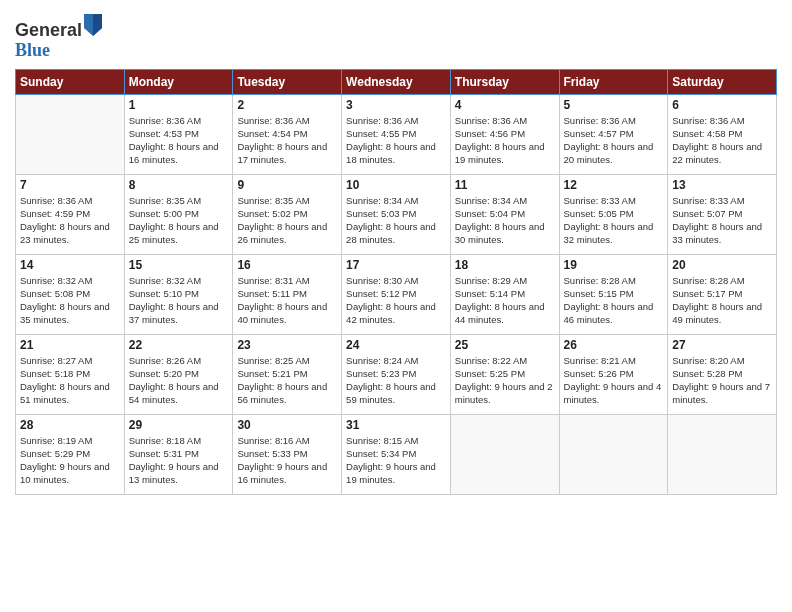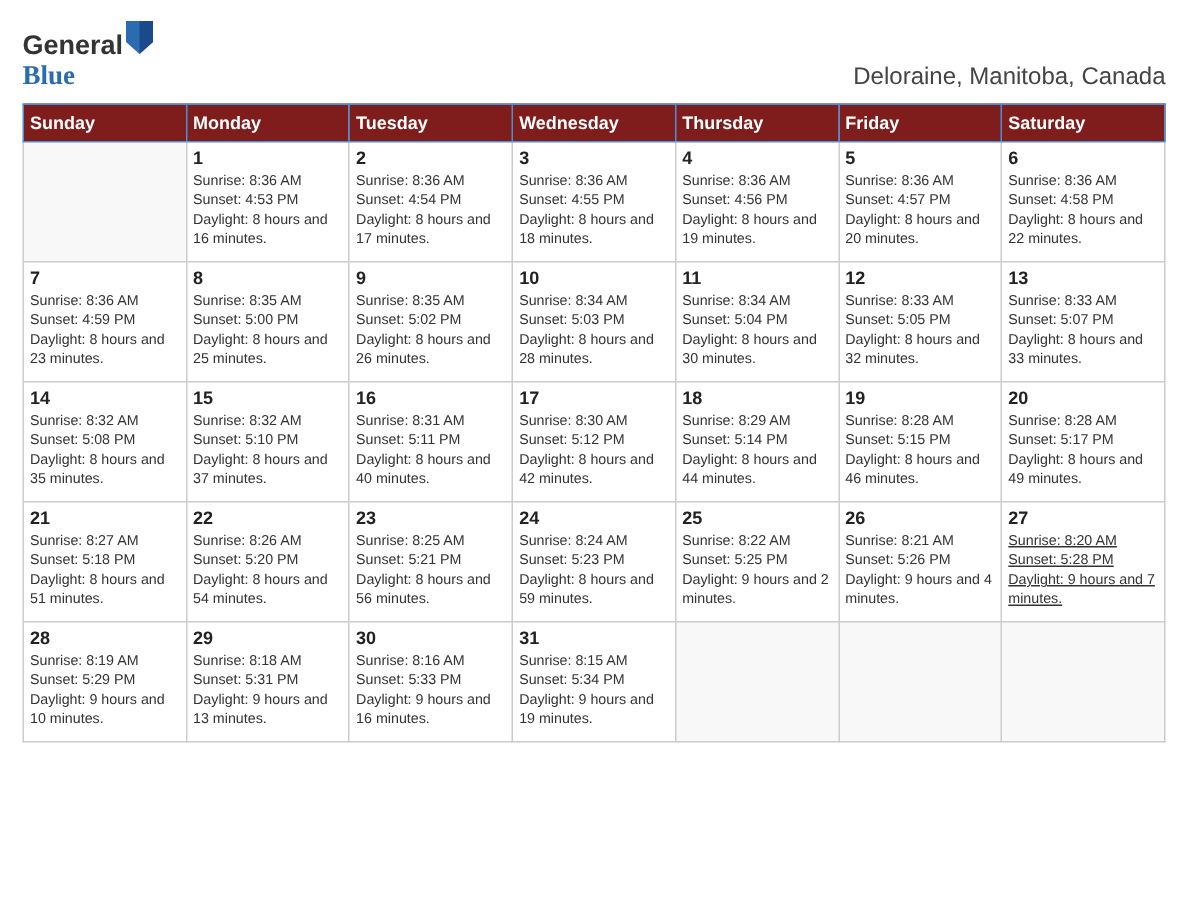--- a/index.html
+++ b/index.html
@@ -12,21 +12,21 @@
     }
     .page {
       width: 792px;
       min-height: 612px;
       background: #fff;
       padding: 10px 15px 10px 15px;
     }
     .header {
       display: flex;
       justify-content: space-between;
-      align-items: flex-end;
+      align-items: center;
       margin-bottom: 8px;
     }
     .logo {
       display: flex;
       align-items: center;
       margin-top: 4px;
     }
     .logo-text {
       font-size: 18px;
       font-weight: bold;
@@ -100,21 +100,20 @@
     <div class="logo">
       <div class="logo-text">
         <span class="logo-general">General</span><svg class="logo-icon" viewBox="0 0 18 22" xmlns="http://www.w3.org/2000/svg">
             <polygon points="0,0 18,0 18,14 9,22 0,14" fill="#2b6cb0"></polygon>
             <polygon points="9,0 18,0 18,14 9,22" fill="#1a4a8a"></polygon>
           </svg><br>
         <span class="logo-blue">Blue</span>
       </div>
     </div>
     <div class="title-block">
-      <div class="location-title">Deloraine, Manitoba, Canada</div>
     </div>
   </div>
 
   <table class="calendar-table">
     <thead>
       <tr>
       <th>Sunday</th>
           <th>Monday</th>
           <th>Tuesday</th>
           <th>Wednesday</th>
@@ -283,21 +282,21 @@
 Daylight: 9 hours and 2 minutes.</div>
           </td>
           <td>
             <span class="day-number">26</span>
             <div class="day-info" style="white-space: pre-line;">Sunrise: 8:21 AM
 Sunset: 5:26 PM
 Daylight: 9 hours and 4 minutes.</div>
           </td>
           <td>
             <span class="day-number">27</span>
-            <div class="day-info" style="white-space: pre-line; text-decoration: underline;">Sunrise: 8:20 AM
+            <div class="day-info" style="white-space: pre-line;">Sunrise: 8:20 AM
 Sunset: 5:28 PM
 Daylight: 9 hours and 7 minutes.</div>
           </td>
         </tr>
         <tr>
           <td>
             <span class="day-number">28</span>
             <div class="day-info" style="white-space: pre-line;">Sunrise: 8:19 AM
 Sunset: 5:29 PM
 Daylight: 9 hours and 10 minutes.</div>

